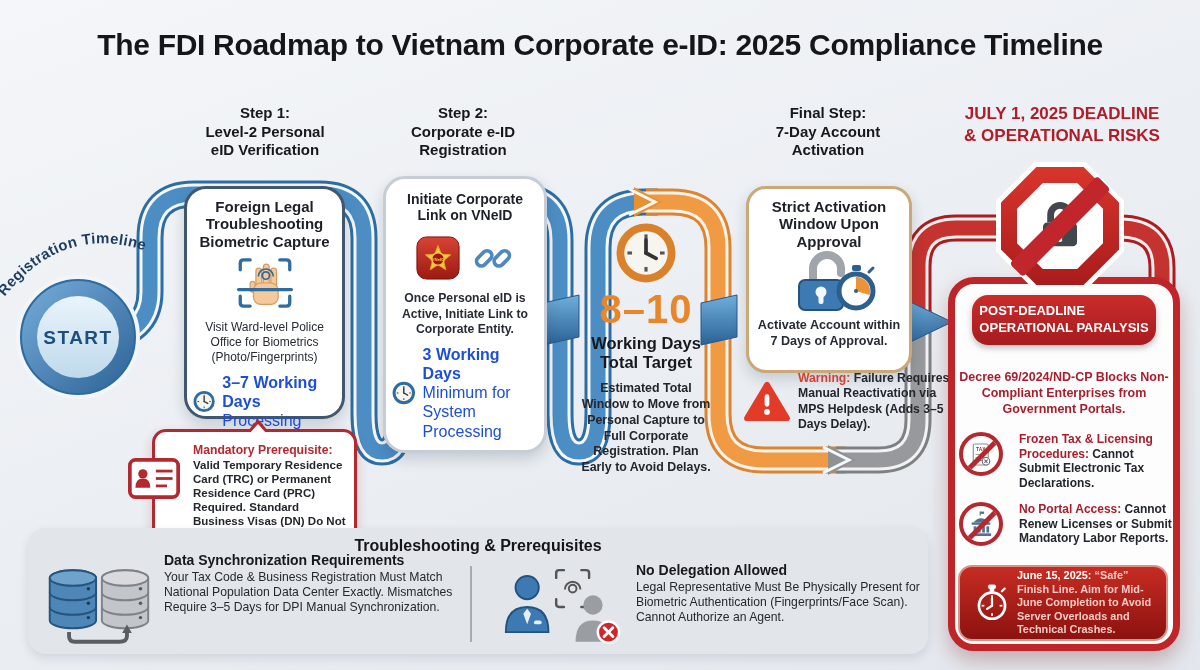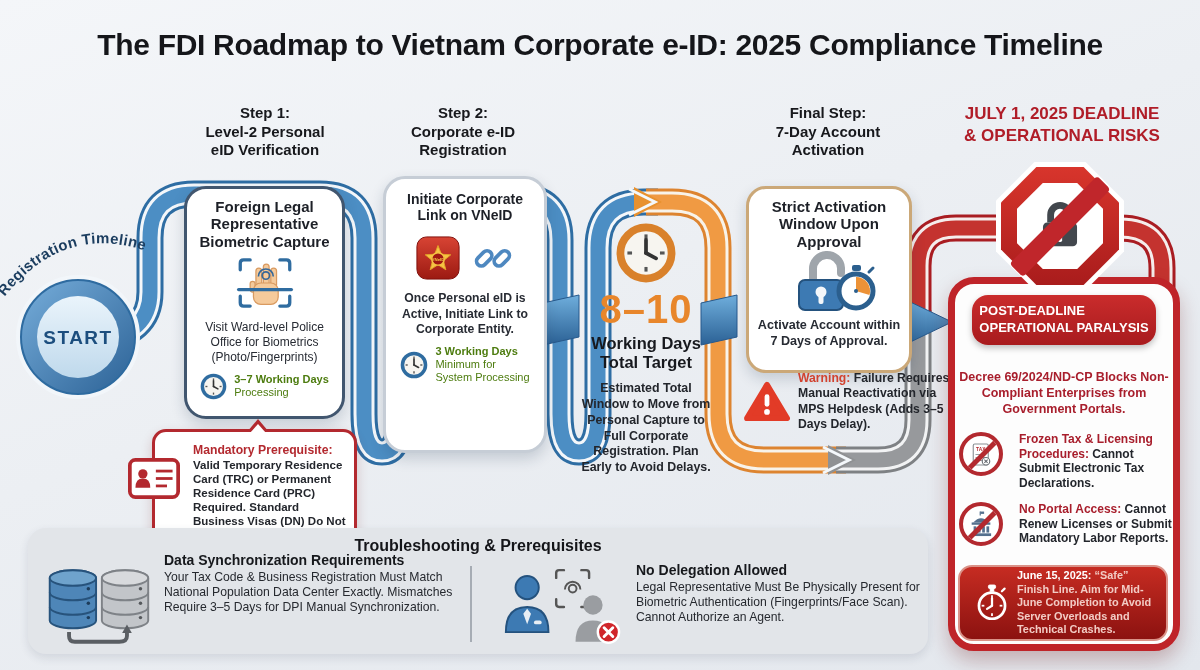--- a/index.html
+++ b/index.html
@@ -20,21 +20,21 @@
   .card2{left:383px;top:176px;width:164px;height:277px;border:3px solid #C6CDD6;padding:12px 6px;}
   .card3{left:746px;top:186px;width:166px;height:187px;border:3px solid #CBA878;border-radius:20px;padding:9px 7px;}
   .card-title{font-size:15px;font-weight:800;line-height:1.16;color:#1d2027;white-space:pre-line}
   .card2 .card-title{font-size:14px}
   .c-body{font-size:12px;font-weight:500;line-height:1.24;color:#272b33;margin-top:4px}
   .card2 .c-body{font-size:12.2px;font-weight:600}
   .card3 .c-body{font-size:12.6px;font-weight:700;margin-top:6px}
   .ic{display:inline-block;vertical-align:middle}
   .iconrow{display:flex;justify-content:center;align-items:center;gap:10px;margin:12px 0 10px}
   .dur{display:flex;align-items:center;gap:7px;margin-top:8px;justify-content:center;text-align:left}
-  .dur-text{font-size:11px;line-height:1.2;color:#4d7c0f}
+  .dur-text{font-size:16px;line-height:1.2;color:#1d4ed8}
   .dur-b{font-weight:800;display:block}
   .dur-n{font-weight:500;display:block;white-space:pre-line}
   .clock-blue{color:#2F6CA0}.clock-orange{color:#D9812B}
   .prereq{position:absolute;left:152px;top:429px;width:205px;min-height:90px;background:#fff;
     border:3px solid #B3292F;border-radius:14px;box-sizing:border-box;padding:8px 7px 8px 38px;
     z-index:3;box-shadow:0 5px 12px rgba(120,30,30,.2)}
   .prereq::before{content:"";position:absolute;left:92px;top:-13px;border-left:11px solid transparent;
     border-right:11px solid transparent;border-bottom:13px solid #B3292F}
   .prereq::after{content:"";position:absolute;left:95px;top:-8px;border-left:8px solid transparent;
     border-right:8px solid transparent;border-bottom:9px solid #fff}
@@ -328,21 +328,21 @@
 Corporate e-ID
 Registration</div>
   <div class="colhead" id="h-final">Final Step:
 7-Day Account
 Activation</div>
   <div class="colhead" id="h-deadline">JULY 1, 2025 DEADLINE
 &amp; OPERATIONAL RISKS</div>
 
   <div class="card card1">
     <div class="card-title">Foreign Legal
-Representative
+Troubleshooting
 Biometric Capture</div>
     <svg class="ic" width="66" height="66" viewBox="0 0 80 80">
         <use href="#sym-biometric"></use>
       </svg>
     <div class="c-body">Visit Ward-level Police Office for Biometrics (Photo/Fingerprints)</div>
     <div class="dur">
       <svg class="ic clock-blue" width="27" height="27" viewBox="0 0 40 40">
           <use href="#sym-clock"></use>
         </svg>
       <div class="dur-text">

